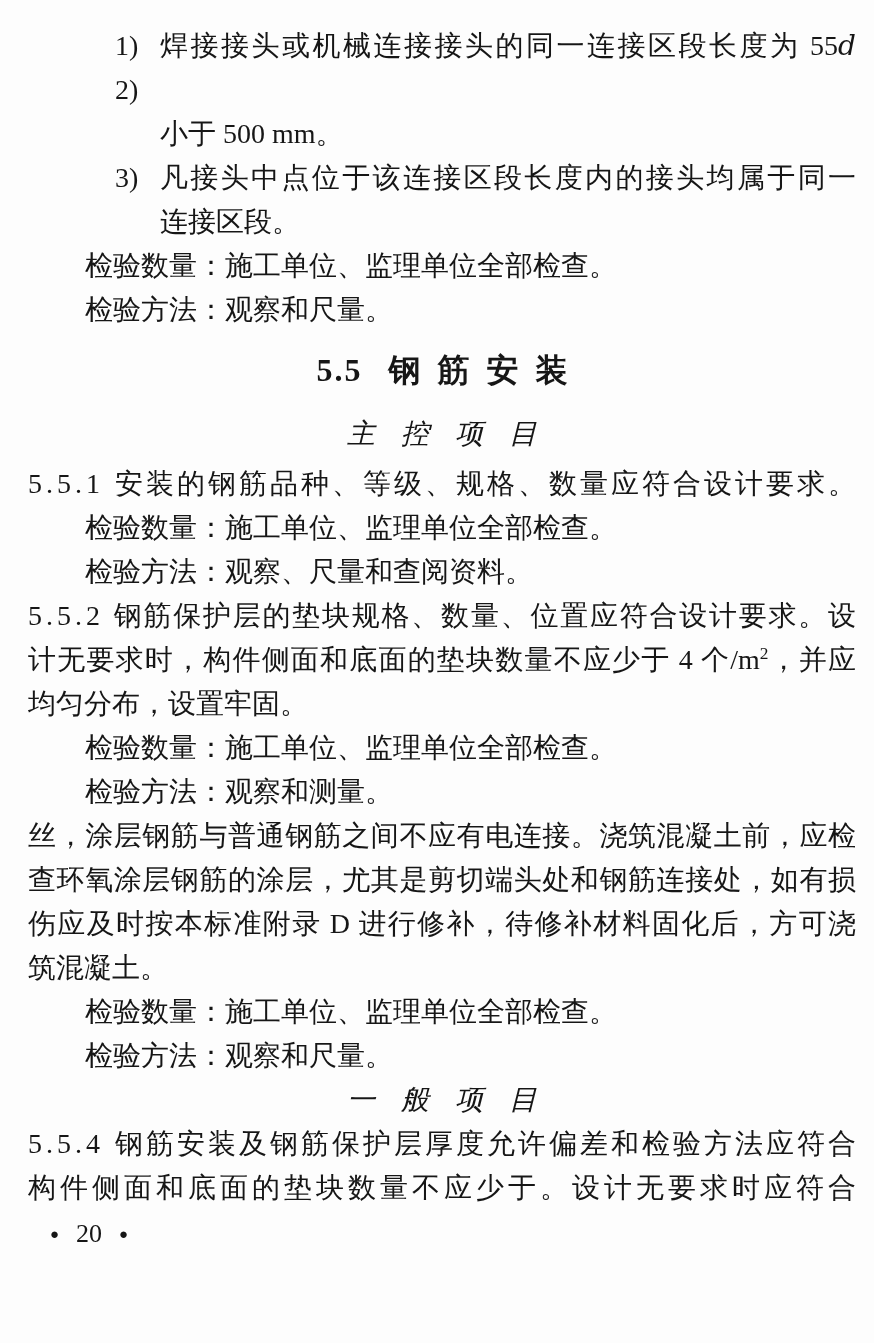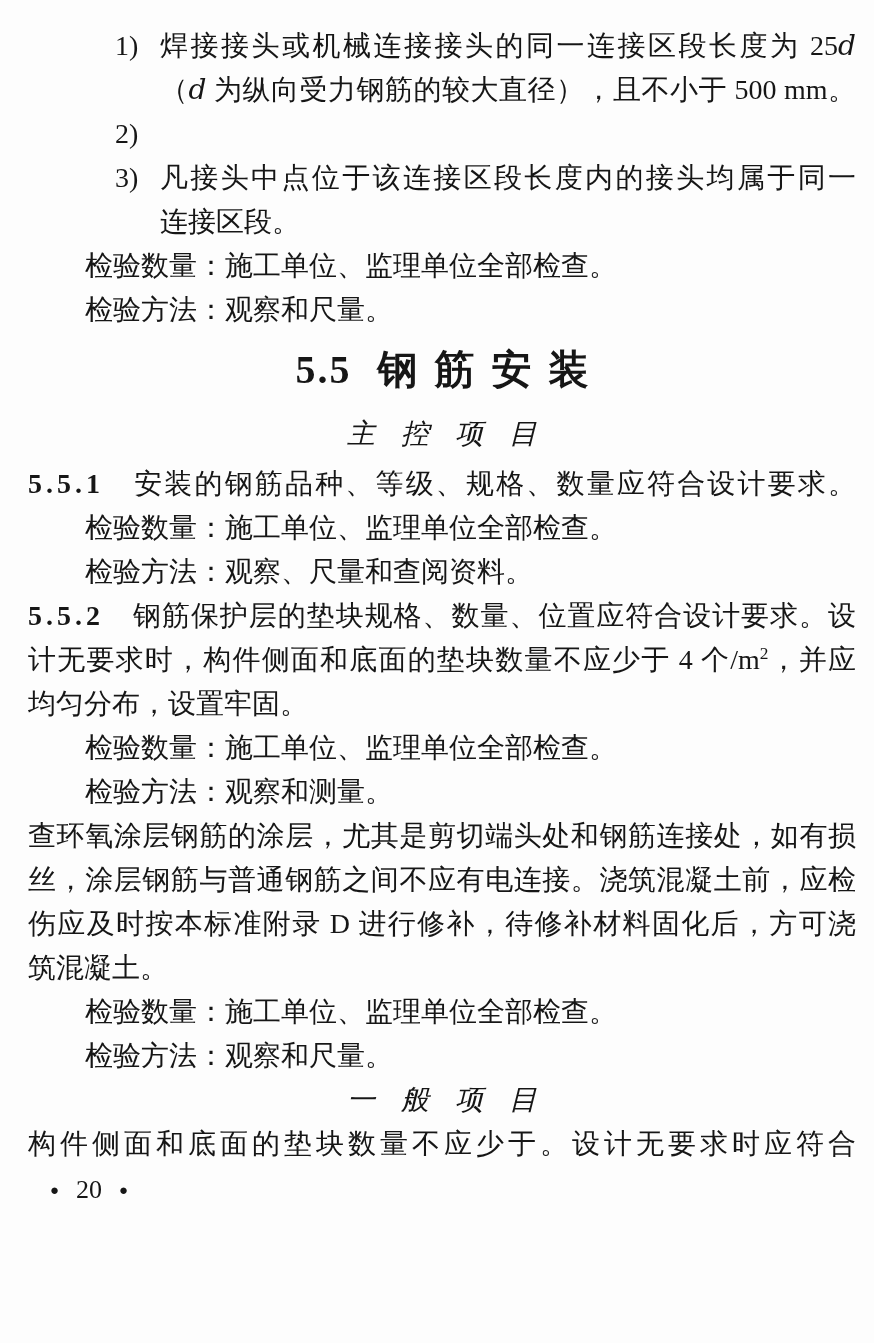--- a/index.html
+++ b/index.html
@@ -20,25 +20,25 @@
     line-height:44px;
   }
   .line { height:44px; overflow:hidden; white-space:nowrap; }
   .fill { white-space:normal; text-align:justify; text-align-last:justify; }
   
   .li-line { position:relative; padding-left:132px; }
   .li-line .marker { position:absolute; left:87px; top:0; }
   
   .indent { padding-left:57px; }
   
-  .cnum { font-weight:bold; letter-spacing:4px; margin-right:28px; }
+  .cnum { font-weight:normal; letter-spacing:4px; margin-right:8px; }
   
   .sec-head {
     margin-top:16px; height:44px;
-    text-align:center; font-weight:bold; font-size:40px; line-height:44px;
+    text-align:center; font-weight:bold; font-size:32px; line-height:44px;
   }
   .sec-head .sec-num { letter-spacing:2px; margin-right:26px; }
   .sec-head .sec-title { letter-spacing:17px; margin-right:-17px; }
   
   .sub-head {
     height:44px; line-height:44px;
     text-align:center; font-size:28px; font-style:italic;
     letter-spacing:26px; margin-right:-26px;
   }
   .sub-head.first { margin-top:20px; margin-bottom:6px; }
@@ -53,28 +53,28 @@
   .footer .dot { font-size:15px; line-height:40px; }
 </style>
 </head>
 <body>
 
 <div class="page">
   <div class="content">
 
     <div class="line li-line fill">
       <span class="marker">1)</span>
-      <span>焊接接头或机械连接接头的同一连接区段长度为 25</span><span class="var">d</span>
-    </div>
-    <div class="line li-line fill">
-      <span>（</span><span class="var">d</span><span> 为纵向受力钢筋的较大直径），且不小于 500 mm。</span>
+      <span>焊接接头或机械连接接头的同一连接区段长度为 55</span><span class="var">d</span>
     </div>
 
     <div class="line li-line fill">
       <span class="marker">2)</span>
+    </div>
+    <div class="line li-line">
+      <span>小于 500 mm。</span>
     </div>
 
     <div class="line li-line fill">
       <span class="marker">3)</span>
       <span>凡接头中点位于该连接区段长度内的接头均属于同一</span>
     </div>
     <div class="line li-line">
       <span>连接区段。</span>
     </div>
 
@@ -96,29 +96,32 @@
     <div class="line fill">
       <span class="cnum">5.5.2</span><span>钢筋保护层的垫块规格、数量、位置应符合设计要求。设</span>
     </div>
     <div class="line fill">
       <span>计无要求时，构件侧面和底面的垫块数量不应少于 4 个/m</span><sup class="sq">2</sup><span>，并应</span>
     </div>
     <div class="line">均匀分布，设置牢固。</div>
     <div class="line indent">检验数量：施工单位、监理单位全部检查。</div>
     <div class="line indent">检验方法：观察和测量。</div>
 
+    <div class="line fill">丝，涂层钢筋与普通钢筋之间不应有电连接。浇筑混凝土前，应检</div>
     <div class="line fill">查环氧涂层钢筋的涂层，尤其是剪切端头处和钢筋连接处，如有损</div>
-    <div class="line fill">丝，涂层钢筋与普通钢筋之间不应有电连接。浇筑混凝土前，应检</div>
     <div class="line fill">伤应及时按本标准附录 D 进行修补，待修补材料固化后，方可浇</div>
     <div class="line">筑混凝土。</div>
     <div class="line indent">检验数量：施工单位、监理单位全部检查。</div>
     <div class="line indent">检验方法：观察和尺量。</div>
 
     <div class="sub-head">一般项目</div>
 
+    <div class="line fill">
+      <span class="cnum">5.5.4</span><span>钢筋安装及钢筋保护层厚度允许偏差和检验方法应符合</span>
+    </div>
     <div class="line fill">构件侧面和底面的垫块数量不应少于。设计无要求时应符合</div>
 
     <div class="footer">
       <span class="dot">●</span>
       <span class="pnum">20</span>
       <span class="dot">●</span>
     </div>
 
   </div>
 </div>

